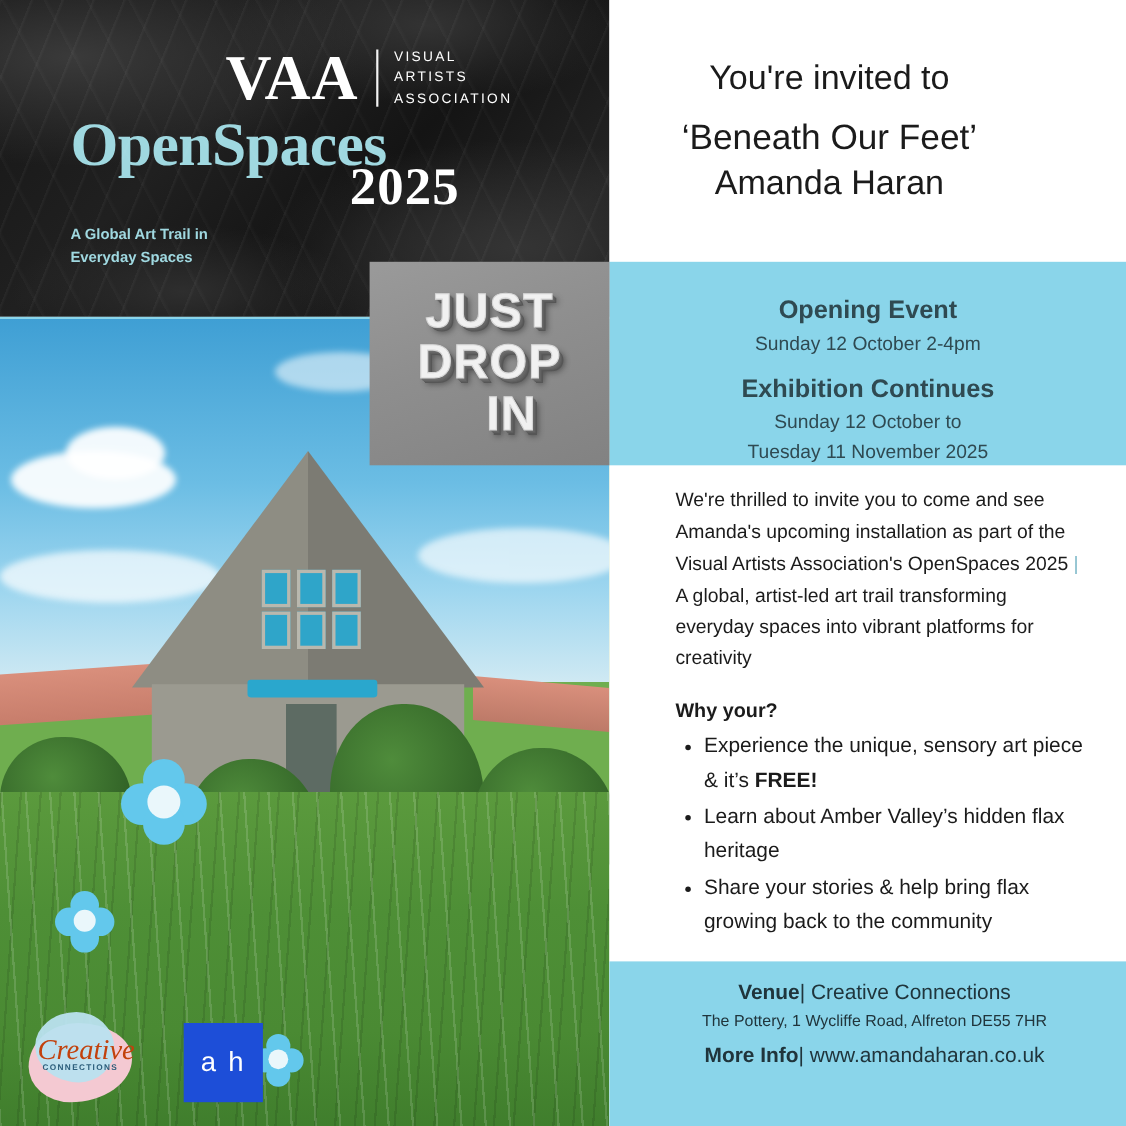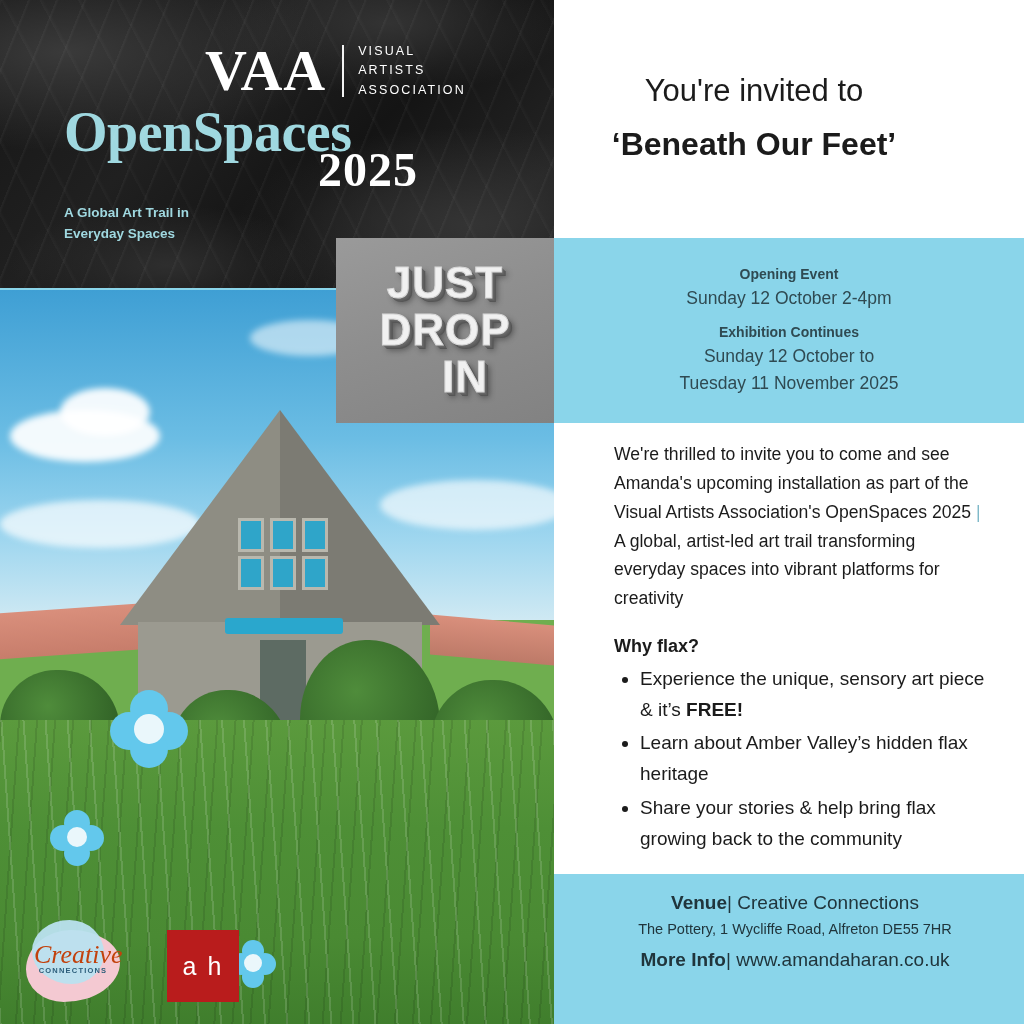--- a/index.html
+++ b/index.html
@@ -301,21 +301,21 @@
     width: 90px; text-align: center;
     font-size: 7.5px;
     letter-spacing: 1.2px;
     color: #2c5d7a;
     font-weight: bold;
   }
   .ah-logo {
     position: absolute;
     left: 167px; top: 930px;
     width: 72px; height: 72px;
-    background: #b91c1c;
+    background: #1d4ed8;
     display: flex; align-items: center; justify-content: center;
     z-index: 6;
   }
   .ah-text {
     color: #ffffff;
     font-size: 25px;
     letter-spacing: 2px;
     font-weight: 500;
   }
 
@@ -328,33 +328,33 @@
   }
   .invite-head {
     position: absolute; left: 0; top: 0;
     width: 400px; height: 238px;
     display: flex; flex-direction: column;
     align-items: center; justify-content: center;
     text-align: left;
     color: #1b1b1b;
   }
   .ih-1 { font-size: 31px; line-height: 1.25; }
-  .ih-2 { font-size: 32px; font-weight: bold; line-height: 1.3; margin-top: 13px; }
+  .ih-2 { font-size: 32px; font-weight: normal; line-height: 1.3; margin-top: 13px; }
   .ih-3 { font-size: 31px; line-height: 1.3; }
   .ih-4 { font-size: 31px; line-height: 1.3; }
 
   .dates-band {
     position: absolute; left: 0; top: 238px;
     width: 470px; height: 185px;
     background: #8ad5ea;
     color: #2f4a52;
     text-align: center;
     padding-top: 26px;
   }
-  .db-title { font-size: 14px; font-weight: bold; line-height: 1.5; }
+  .db-title { font-size: 23px; font-weight: bold; line-height: 1.5; }
   .db-line { font-size: 17.5px; line-height: 1.55; }
   .db-gap { height: 10px; }
 
   .body-copy {
     position: absolute; left: 60px; top: 440px;
     width: 372px;
     color: #1b1b1b;
     font-size: 17.6px;
     line-height: 1.64;
   }
@@ -490,39 +490,40 @@
     <div class="ah-logo">
       <span class="ah-text">a  h</span>
     </div>
   </div>
 
   <div class="right-col">
 
     <div class="invite-head">
       <div class="ih-1">You're invited to</div>
       <div class="ih-2">‘Beneath Our Feet’</div>
+      <div class="ih-4">Amanda Haran</div>
     </div>
 
     <div class="dates-band">
       <div class="db-title">Opening Event</div>
       <div class="db-line">Sunday 12 October 2-4pm</div>
       <div class="db-gap"></div>
       <div class="db-title">Exhibition Continues</div>
       <div class="db-line">Sunday 12 October to</div>
       <div class="db-line">Tuesday 11 November 2025</div>
     </div>
 
     <div class="body-copy">
       <span>We're thrilled to invite you to come and see Amanda's upcoming installation as part of the Visual Artists Association's OpenSpaces 2025</span>
       <span class="pipe">|</span>
       <span>A global, artist-led art trail transforming everyday spaces into vibrant platforms for creativity</span>
     </div>
 
     <div class="why">
-      <div class="why-title">Why flax?</div>
+      <div class="why-title">Why your?</div>
       <ul>
         <li>
           <span>Experience the unique, sensory art piece &amp; it’s </span><b>FREE!</b>
         </li>
         <li>
           <span>Learn about Amber Valley’s hidden flax heritage</span>
         </li>
         <li>
           <span>Share your stories &amp; help bring flax growing back to the community</span>
         </li>

